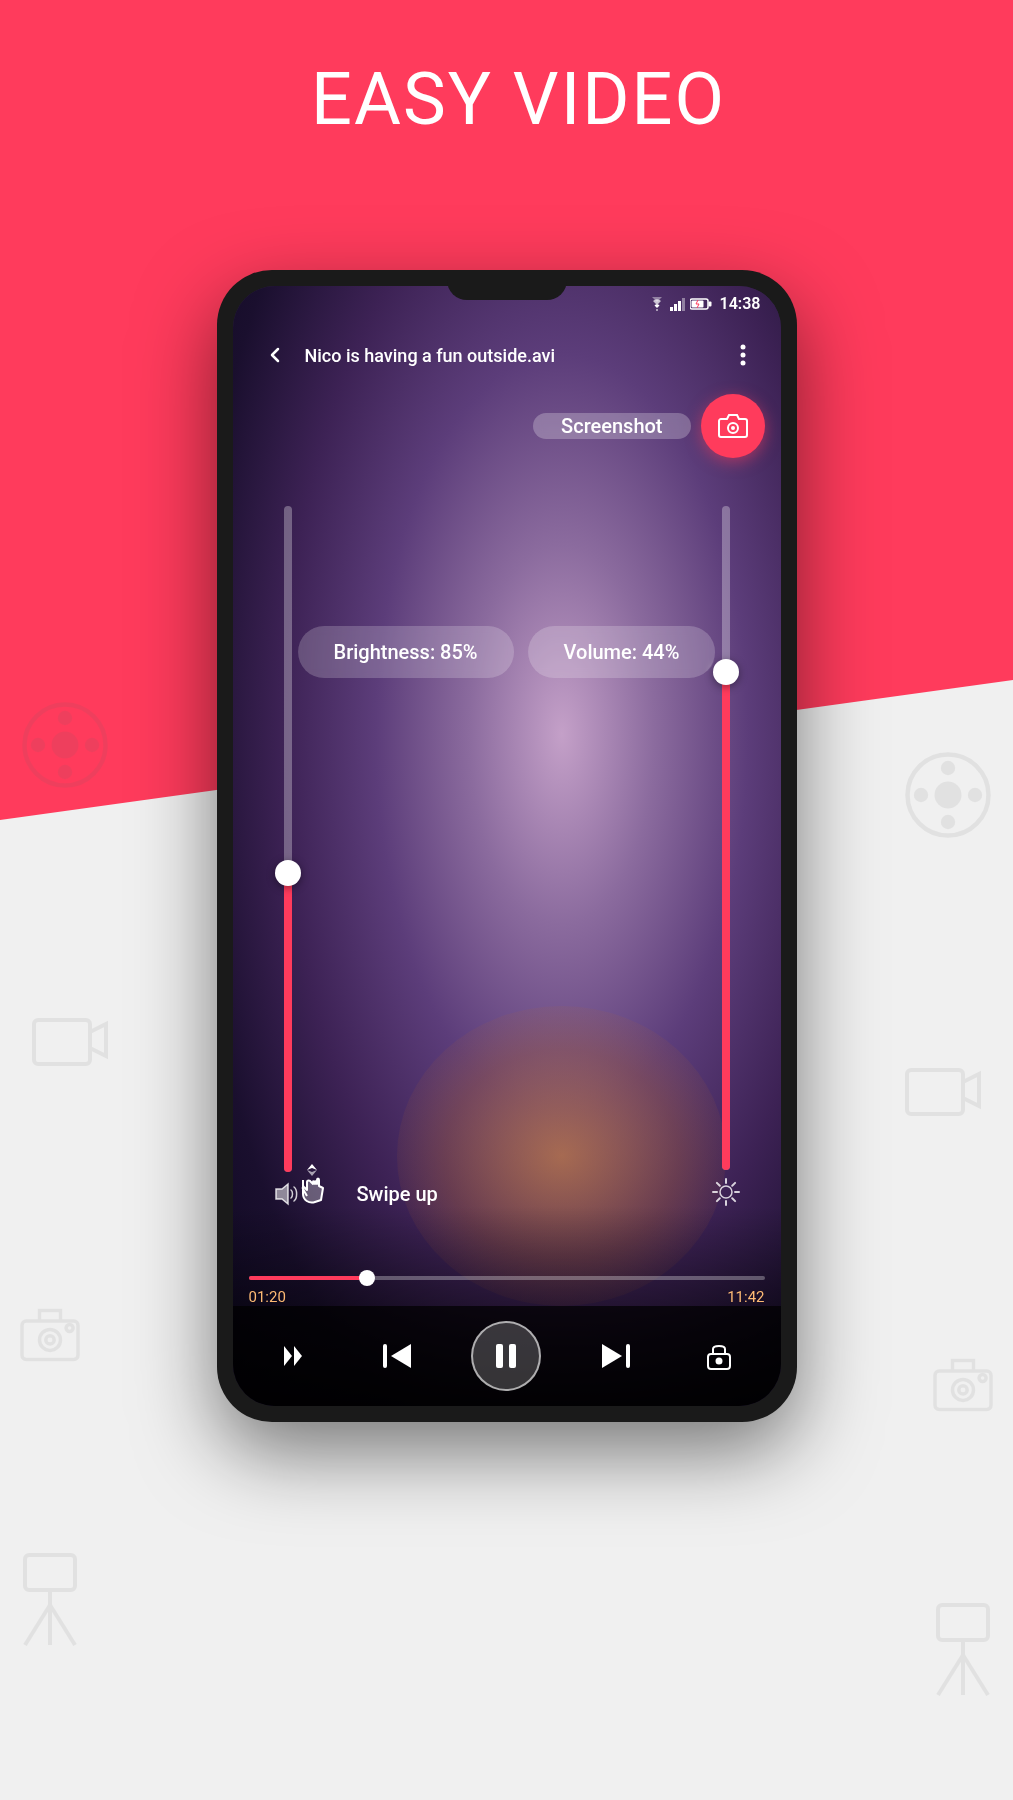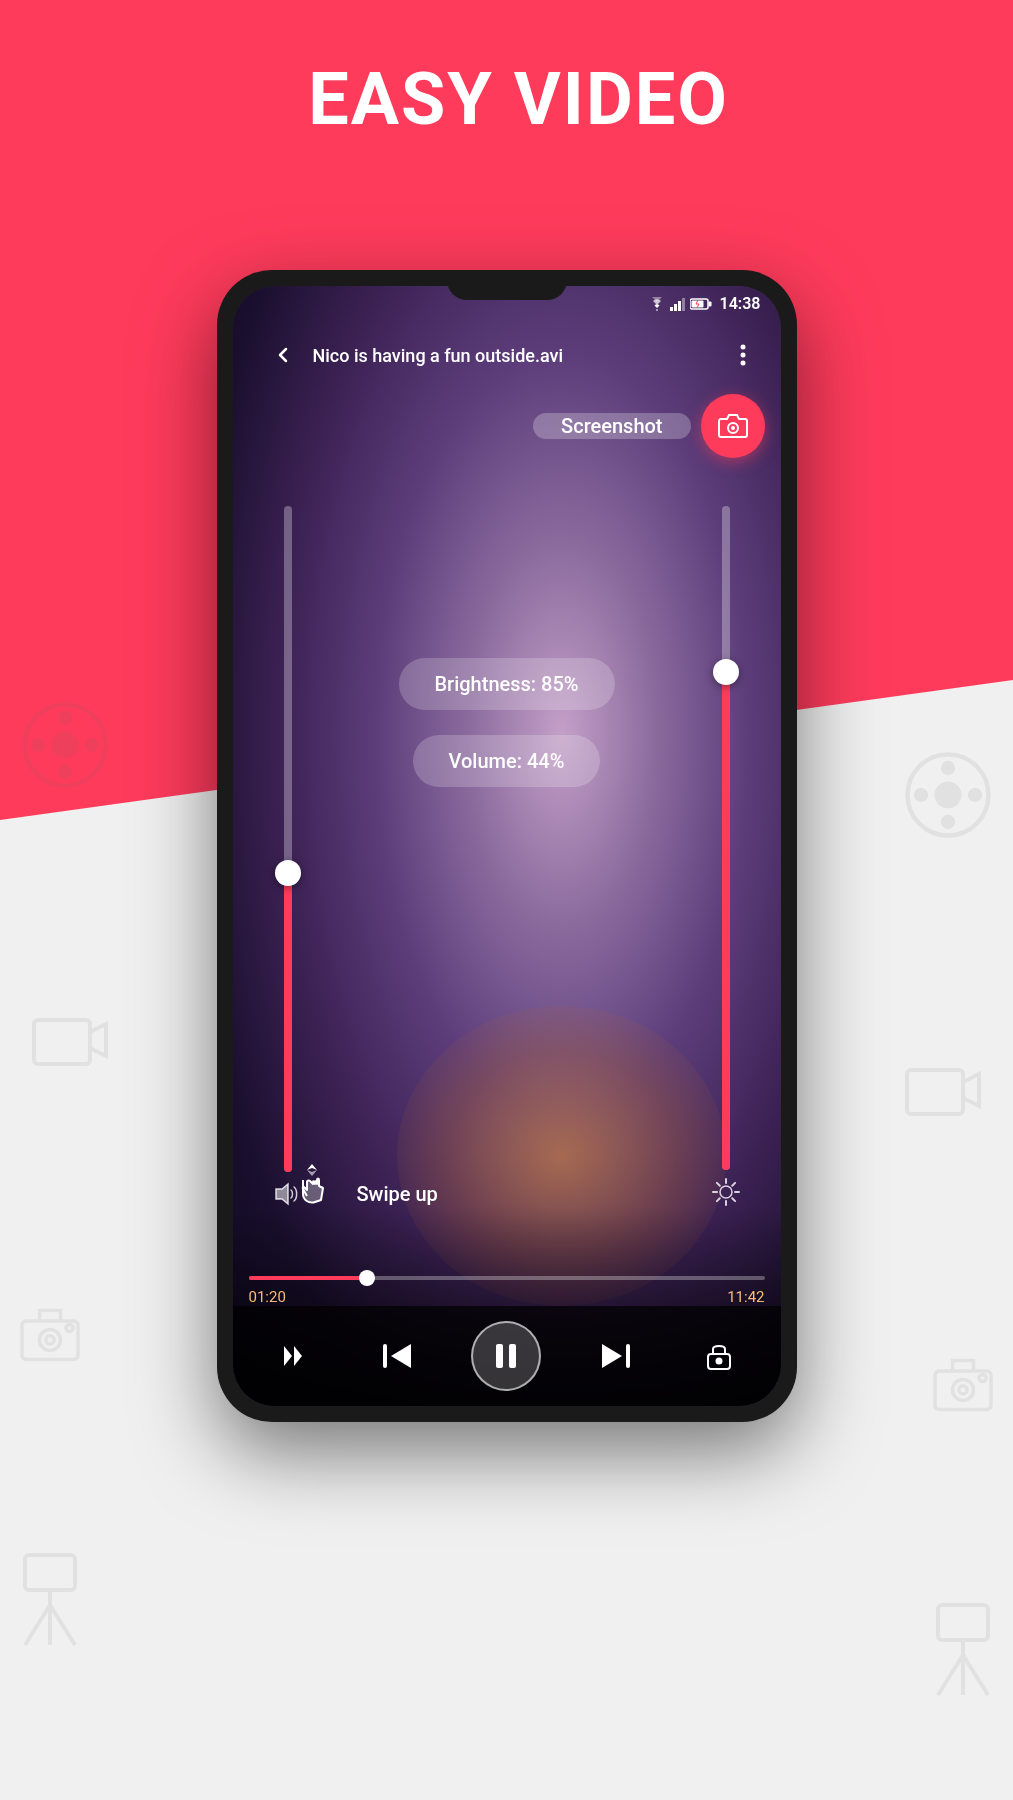--- a/index.html
+++ b/index.html
@@ -41,21 +41,21 @@
     }
 
     
     .hero-title {
       position: absolute;
       top: 60px;
       left: 0; right: 0;
       text-align: center;
       color: white;
       font-size: 72px;
-      font-weight: 700;
+      font-weight: 400;
       line-height: 1.1;
       z-index: 1;
       letter-spacing: 2px;
       margin-left: 24px;
     }
 
     
     .bg-icons {
       position: absolute;
       top: 0; left: 0; right: 0; bottom: 0;
@@ -134,21 +134,21 @@
     .video-bg-dark {
       position: absolute;
       bottom: 0; left: 0; right: 0;
       height: 200px;
       background: linear-gradient(transparent, rgba(0,0,0,0.8));
     }
 
     
     .app-bar {
       position: absolute;
-      top: 35px; left: 12px; right: 0;
+      top: 35px; left: 4px; right: 0;
       display: flex;
       align-items: center;
       padding: 12px 16px;
       z-index: 20;
     }
 
     .back-btn {
       color: white;
       font-size: 28px;
       width: 44px;
@@ -285,26 +285,24 @@
       z-index: 20;
     }
 
     
     .info-badges {
       position: absolute;
       top: 340px;
       left: 50%;
       transform: translateX(-50%);
       display: flex;
-      flex-direction: column;
-      gap: 25px;
+      gap: 14px;
       align-items: center;
       z-index: 20;
       white-space: nowrap;
-      margin-top: 32px;
     }
 
     .info-badge {
       background: rgba(255,255,255,0.2);
       color: white;
       font-size: 20px;
       font-weight: 500;
       padding: 14px 36px;
       border-radius: 30px;
       backdrop-filter: blur(4px);

